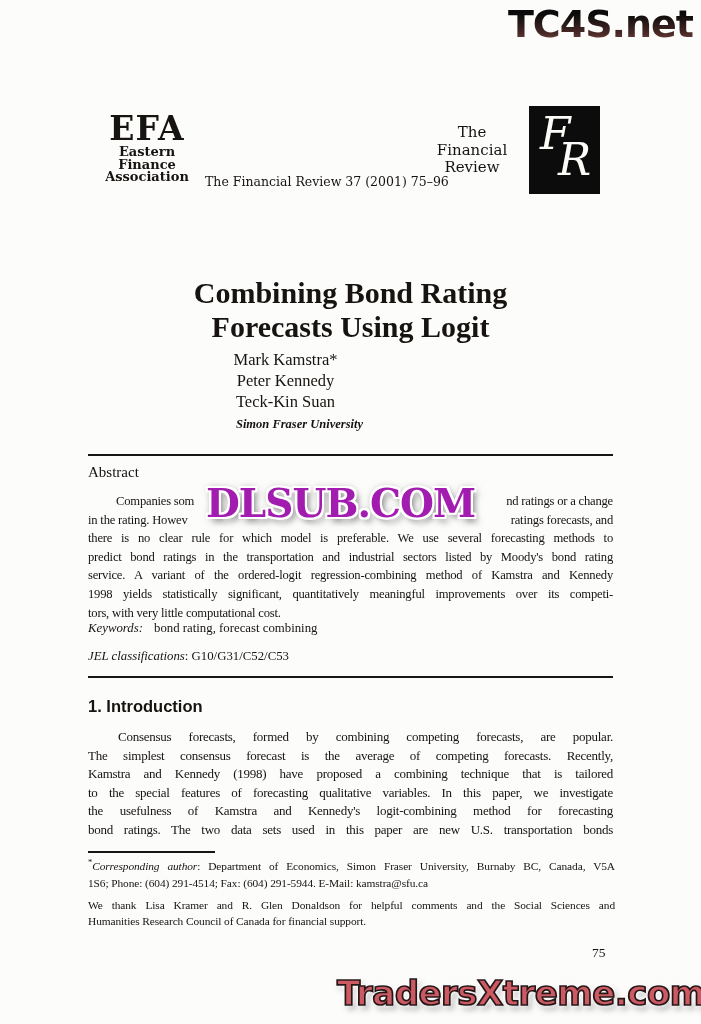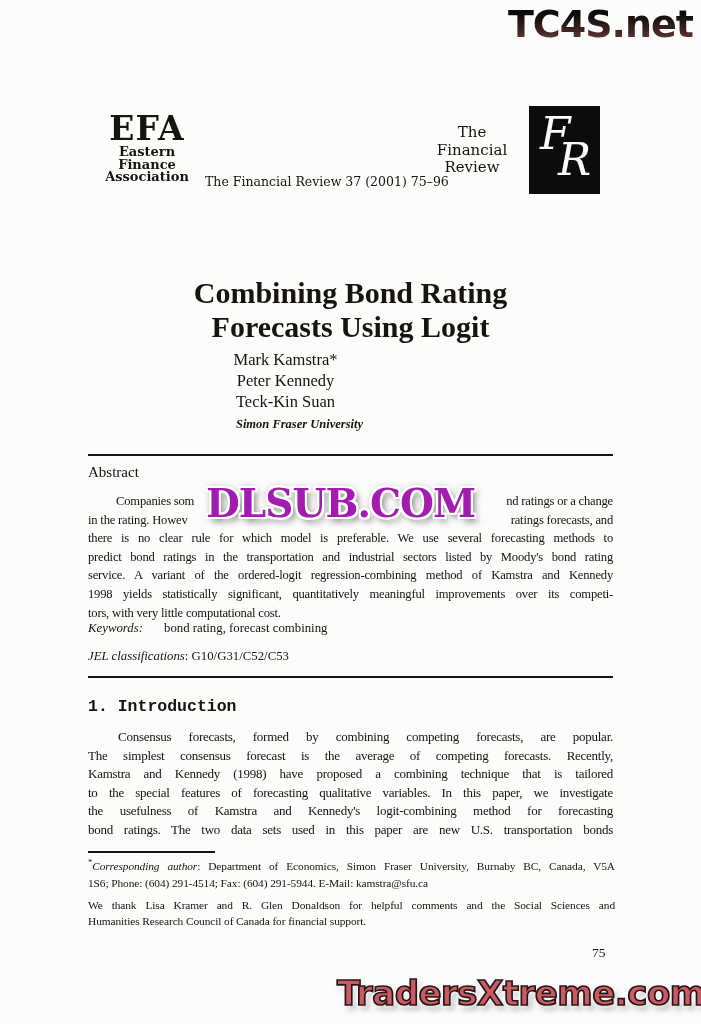--- a/index.html
+++ b/index.html
@@ -53,25 +53,25 @@
   .abs-h{position:absolute; left:88px; top:464px; font-size:15px; font-weight:normal;}
   .abs-body{position:absolute; left:88px; top:492px; width:525px;
        font-size:12.6px; line-height:18.6px; letter-spacing:-0.2px;}
   .split-line{display:flex; justify-content:space-between;}
   .indented{padding-left:28px;}
   .jline{text-align:justify; text-align-last:justify;}
   .plainline{text-align:left;}
   .kw{position:absolute; left:88px; top:621px; font-size:12.8px;}
   .jel{position:absolute; left:88px; top:649px; font-size:12.8px;}
   .it{font-style:italic;}
-  .kw .after-label{margin-left:21px;}
+  .kw .after-label{margin-left:11px;}
 
   
   .intro-h{position:absolute; left:88px; top:697px;
-       font-family:Liberation Mono, monospace; font-weight:bold; font-size:16.5px;}
+       font-family:Liberation Sans, sans-serif; font-weight:bold; font-size:16.5px;}
   .intro-body{position:absolute; left:88px; top:728px; width:525px;
        font-size:13px; line-height:18.6px; letter-spacing:-0.25px; word-spacing:-0.5px;}
   .intro-body .ind{padding-left:30px;}
 
   
   .footnote{position:absolute; left:88px; top:858px; width:527px;
        font-size:11.4px; line-height:16.8px; letter-spacing:-0.1px;}
   .fn-gap{margin-top:5px;}
   .sup{font-size:8.5px; vertical-align:super; line-height:0;}
 

